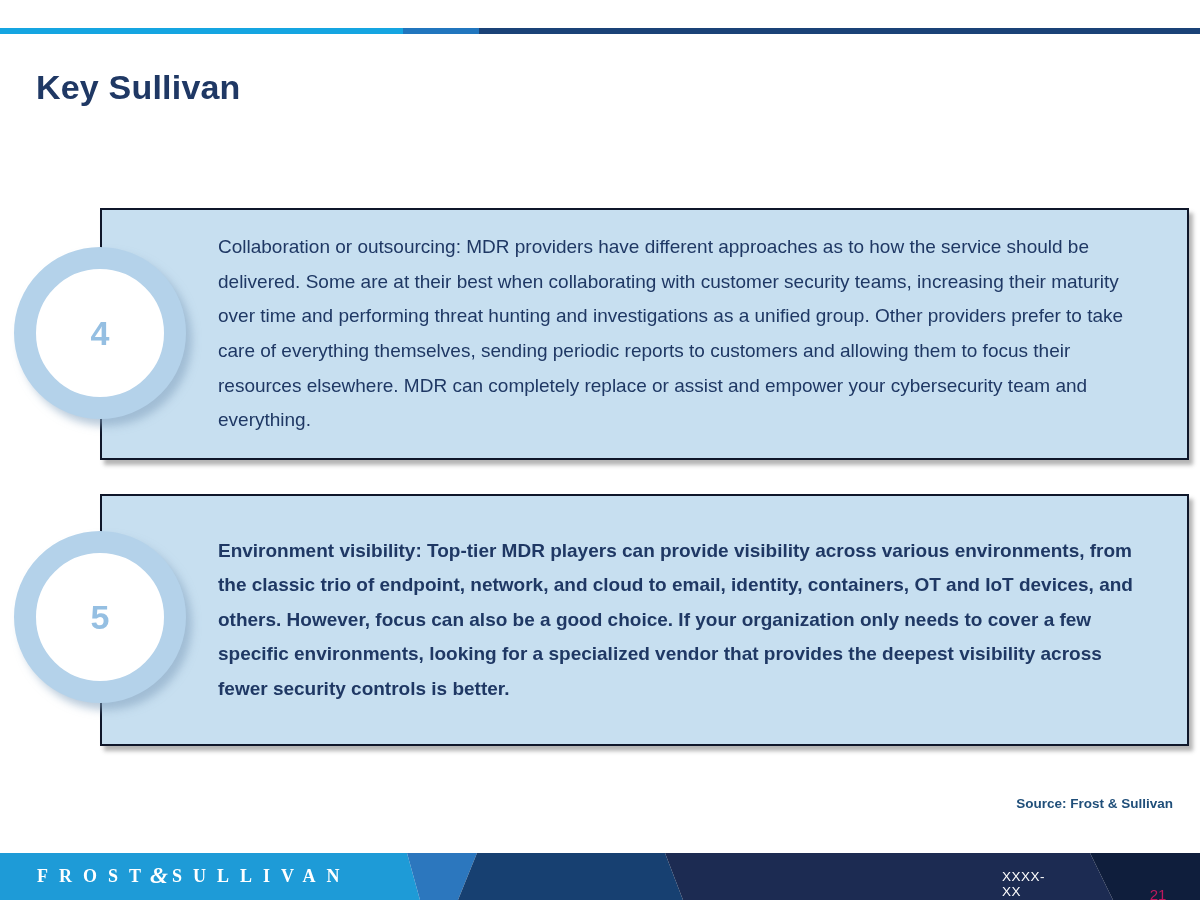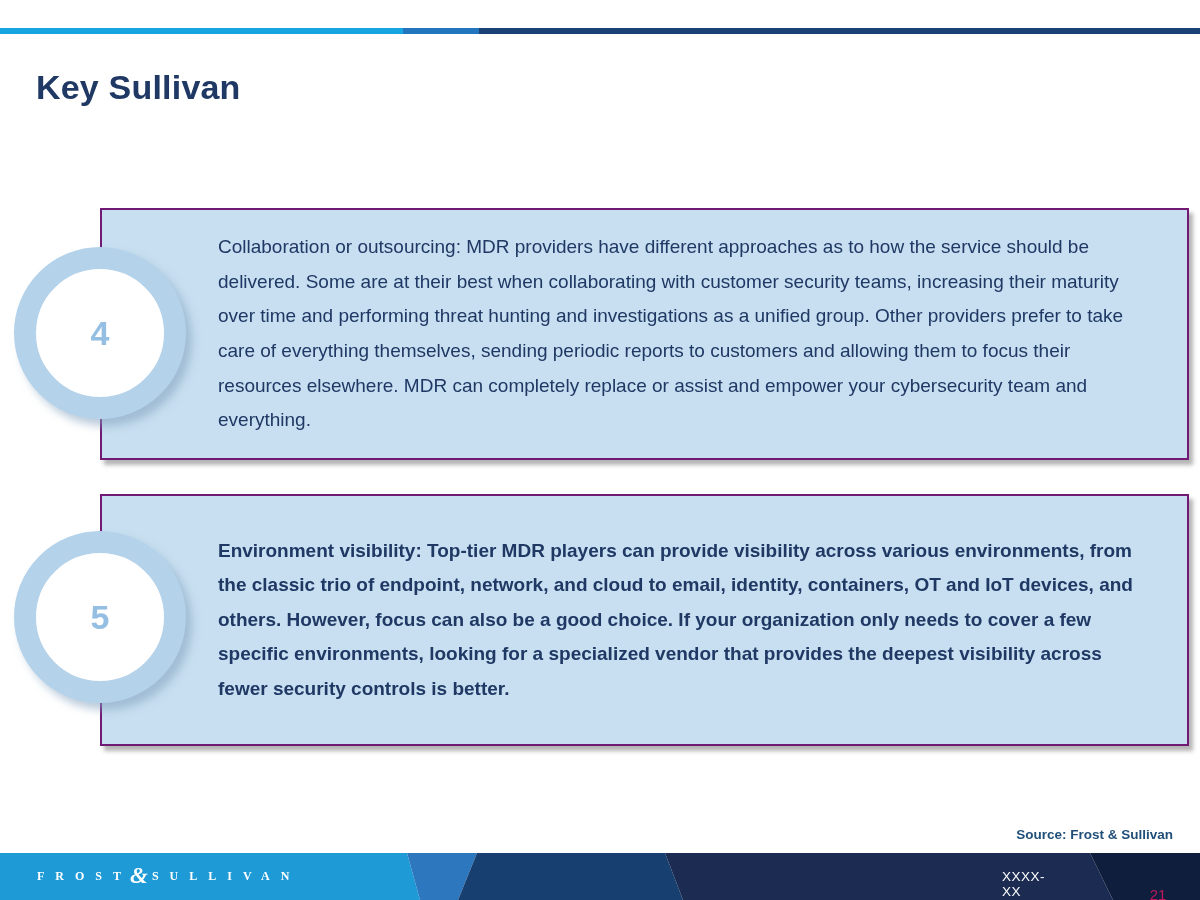--- a/index.html
+++ b/index.html
@@ -16,21 +16,21 @@
 
   
   .slide-title{
     position:absolute;left:36px;top:45px;
     font-size:34px;font-weight:600;color:#1F3864;letter-spacing:.2px;
   }
 
   
   .takeaway-box{
     position:absolute;left:100px;width:1089px;height:252px;
-    background:#C7DFF0;border:2px solid #701a75;box-sizing:border-box;
+    background:#C7DFF0;border:2px solid #0f172a;box-sizing:border-box;
     box-shadow:4px 5px 4px rgba(90,90,90,.45);
     display:flex;align-items:center;
   }
   .box-1{top:208px;}
   .box-2{top:494px;font-weight:bold;}
   .takeaway-text{
     margin-left:116px;margin-right:48px;
     font-size:19px;line-height:34.6px;color:#1F3864;
   }
 
@@ -41,33 +41,33 @@
     box-shadow:6px 7px 8px rgba(130,160,190,.55);
     display:flex;align-items:center;justify-content:center;
     font-size:34px;font-weight:bold;color:#95BFE2;
     z-index:2;
   }
   .circle-1{top:247px;}
   .circle-2{top:531px;}
 
   
   .source-note{
-    position:absolute;right:27px;top:827px;
+    position:absolute;right:27px;top:796px;
     font-size:13.5px;font-weight:bold;color:#1F4E79;
   }
 
   
   .footer{position:absolute;left:0;top:853px;width:1200px;height:47px;}
   .footer svg{display:block;}
   .brand{
     position:absolute;left:37px;top:864px;height:25px;
     display:flex;align-items:center;color:#ffffff;
     font-family:"Liberation Serif","DejaVu Serif",serif;font-weight:bold;
   }
-  .brand-word{font-size:12px;letter-spacing:11px;}
+  .brand-word{font-size:18px;letter-spacing:11px;}
   .brand-amp{
     font-size:23px;font-style:italic;margin:0 4px 0 -2px;letter-spacing:0;
     transform:translateY(-1px);
   }
   .doc-code{
     position:absolute;left:1002px;top:869px;width:62px;
     color:#ffffff;font-size:13.5px;letter-spacing:.5px;
   }
   .page-number{
     position:absolute;left:1140px;top:868px;width:36px;text-align:center;

